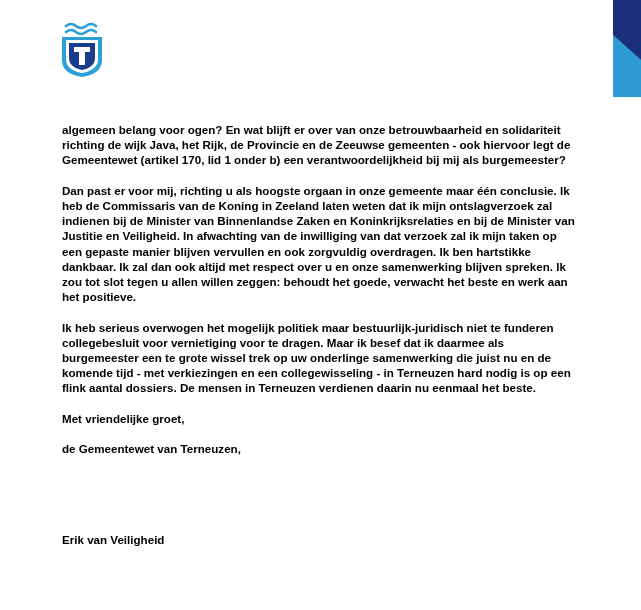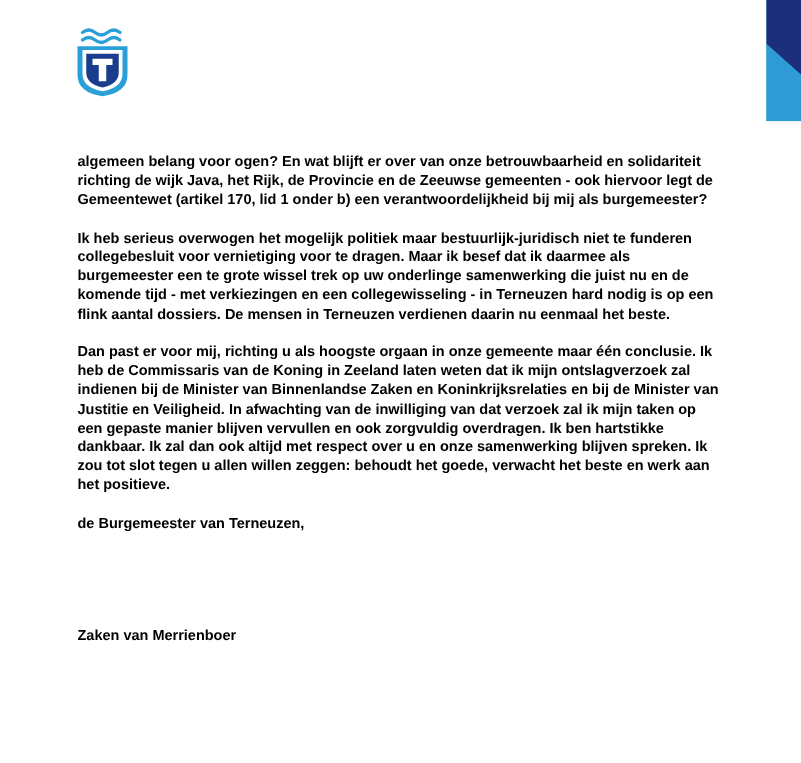--- a/index.html
+++ b/index.html
@@ -64,29 +64,30 @@
 <svg class="corner-deco" viewBox="0 0 28 97" preserveAspectRatio="none">
   <polygon points="0,0 28,0 28,97 0,97" fill="#2e9bd6"></polygon>
   <polygon points="0,0 28,0 28,60 0,35" fill="#1c2f7a"></polygon>
   <polygon points="0,35 28,60 28,97 0,97" fill="#2e9bd6"></polygon>
 </svg>
 
 <div class="letter-body">
   <p class="para">algemeen belang voor ogen? En wat blijft er over van onze betrouwbaarheid en solidariteit
 richting de wijk Java, het Rijk, de Provincie en de Zeeuwse gemeenten - ook hiervoor legt de
 Gemeentewet (artikel 170, lid 1 onder b) een verantwoordelijkheid bij mij als burgemeester?</p>
-  <p class="para">Ik heb serieus overwogen het mogelijk politiek maar bestuurlijk-juridisch niet te funderen
-collegebesluit voor vernietiging voor te dragen. Maar ik besef dat ik daarmee als
-burgemeester een te grote wissel trek op uw onderlinge samenwerking die juist nu en de
-komende tijd - met verkiezingen en een collegewisseling - in Terneuzen hard nodig is op een
-flink aantal dossiers. De mensen in Terneuzen verdienen daarin nu eenmaal het beste.</p>
   <p class="para">Dan past er voor mij, richting u als hoogste orgaan in onze gemeente maar één conclusie. Ik
 heb de Commissaris van de Koning in Zeeland laten weten dat ik mijn ontslagverzoek zal
 indienen bij de Minister van Binnenlandse Zaken en Koninkrijksrelaties en bij de Minister van
 Justitie en Veiligheid. In afwachting van de inwilliging van dat verzoek zal ik mijn taken op
 een gepaste manier blijven vervullen en ook zorgvuldig overdragen. Ik ben hartstikke
 dankbaar. Ik zal dan ook altijd met respect over u en onze samenwerking blijven spreken. Ik
 zou tot slot tegen u allen willen zeggen: behoudt het goede, verwacht het beste en werk aan
 het positieve.</p>
-  <p class="para">de Burgemeester van Terneuzen,</p>
+  <p class="para">Ik heb serieus overwogen het mogelijk politiek maar bestuurlijk-juridisch niet te funderen
+collegebesluit voor vernietiging voor te dragen. Maar ik besef dat ik daarmee als
+burgemeester een te grote wissel trek op uw onderlinge samenwerking die juist nu en de
+komende tijd - met verkiezingen en een collegewisseling - in Terneuzen hard nodig is op een
+flink aantal dossiers. De mensen in Terneuzen verdienen daarin nu eenmaal het beste.</p>
+  <p class="para">Met vriendelijke groet,</p>
+  <p class="para">de Gemeentewet van Terneuzen,</p>
   <div class="signature-gap"></div>
-  <p class="para">Zaken van Merrienboer</p>
+  <p class="para">Erik van Veiligheid</p>
 </div>
 
 </body></html>

